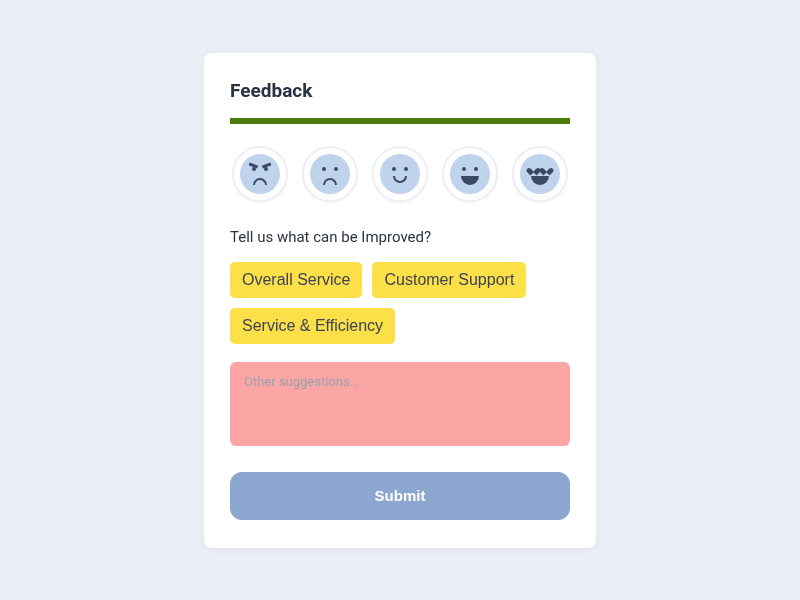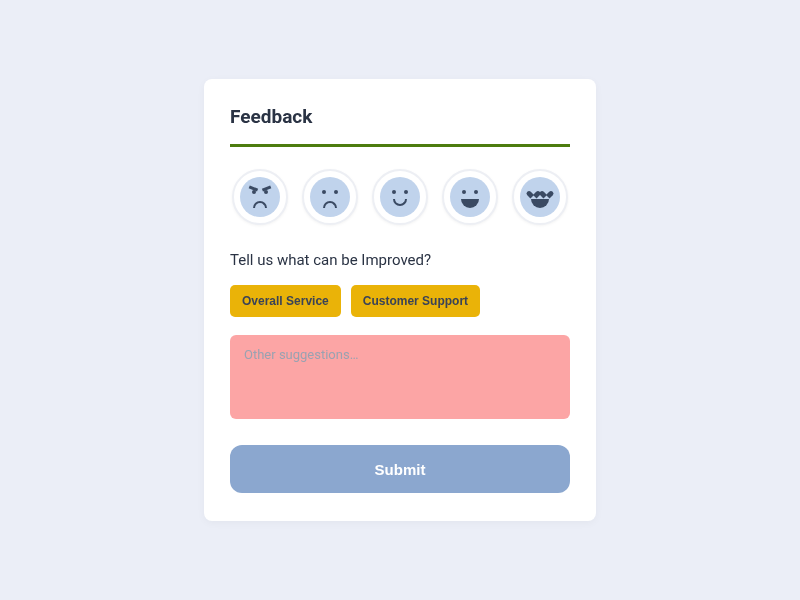--- a/index.html
+++ b/index.html
@@ -1,38 +1,38 @@
 <!DOCTYPE html>
 <html><head>
 <meta charset="utf-8">
 <style>
 *{box-sizing:border-box;margin:0;padding:0}
 body{font-family:-apple-system,BlinkMacSystemFont,"Segoe UI",Roboto,sans-serif;background:#ebeef7;width:800px;height:600px;display:flex;align-items:center;justify-content:center}
 .card{background:#fff;width:392px;border-radius:8px;box-shadow:0 2px 8px rgba(0,0,0,.04);padding:26px 26px 28px}
-.title{font-size:19px;font-weight:700;color:#2a3344;padding-bottom:16px;border-bottom:3px solid #4d7c0f;margin-bottom:22px}
+.title{font-size:19px;font-weight:700;color:#2a3344;padding-bottom:16px;border-bottom:6px solid #4d7c0f;margin-bottom:22px}
 .emoji-row{display:flex;gap:14px;justify-content:center;margin-bottom:26px;padding:0 4px}
 .emoji-btn{width:56px;height:56px;border-radius:50%;background:#fff;border:2px solid #edeff4;box-shadow:0 1px 3px rgba(0,0,0,.05);display:flex;align-items:center;justify-content:center;cursor:pointer;flex-shrink:0}
 .face{width:40px;height:40px;border-radius:50%;background:#c0d3ec;position:relative}
 .eye{position:absolute;width:4px;height:4px;background:#3a4a63;border-radius:50%;top:13px}
 .eye.l{left:12px}.eye.r{right:12px}
 .mouth{position:absolute;left:50%;transform:translateX(-50%)}
 .m-angry{width:14px;height:7px;border:2.5px solid #3a4a63;border-bottom:none;border-radius:14px 14px 0 0;top:24px}
 .brow{position:absolute;width:9px;height:2.5px;background:#3a4a63;top:10px}
 .brow.bl{left:9px;transform:rotate(22deg)}.brow.br{right:9px;transform:rotate(-22deg)}
 .m-sad{width:14px;height:7px;border:2.5px solid #3a4a63;border-bottom:none;border-radius:14px 14px 0 0;top:24px}
 .m-slight{width:14px;height:7px;border:2.5px solid #3a4a63;border-top:none;border-radius:0 0 14px 14px;top:22px}
 .m-big{width:18px;height:9px;background:#3a4a63;border-radius:0 0 18px 18px;top:22px}
 .heart{position:absolute;width:9px;height:8px;top:11px}
 .heart.l{left:9px}.heart.r{right:9px}
 .heart:before,.heart:after{content:"";position:absolute;width:5px;height:7px;background:#3a4a63;border-radius:5px 5px 0 0;top:0}
 .heart:before{left:0;transform:rotate(-45deg);transform-origin:100% 100%}
 .heart:after{right:0;transform:rotate(45deg);transform-origin:0 100%}
 .question{font-size:15px;font-weight:400;color:#2a3344;margin-bottom:16px}
 .chips{display:flex;flex-wrap:wrap;gap:10px;margin-bottom:18px}
-.chip{background:#eab308;border:none;border-radius:5px;padding:9px 12px;font-size:12px;font-weight:700;color:#3a4357;cursor:pointer}
+.chip{background:#fde047;border:none;border-radius:5px;padding:9px 12px;font-size:16px;font-weight:400;color:#3a4357;cursor:pointer}
 .suggest{width:100%;height:84px;background:#fca5a5;border:none;border-radius:6px;padding:12px 14px;font-family:inherit;font-size:13px;color:#3a4357;resize:none;margin-bottom:22px}
 .suggest::placeholder{color:#9aa2b1}
 .submit{width:100%;height:48px;background:#8ba7cf;border:none;border-radius:12px;color:#fff;font-size:15px;font-weight:600;cursor:pointer}
 </style>
 </head>
 <body>
 
 <div class="card">
   <div class="title">Feedback</div>
 
@@ -74,18 +74,19 @@
         <div class="mouth m-big"></div>
       </div>
     </div>
   </div>
 
   <div class="question">Tell us what can be Improved?</div>
 
   <div class="chips">
     <button class="chip">Overall Service</button>
     <button class="chip">Customer Support</button>
+    <button class="chip">Service &amp; Efficiency</button>
   </div>
 
   <textarea class="suggest" placeholder="Other suggestions…" style=""></textarea>
 
   <button class="submit">Submit</button>
 </div>
 
 </body></html>

